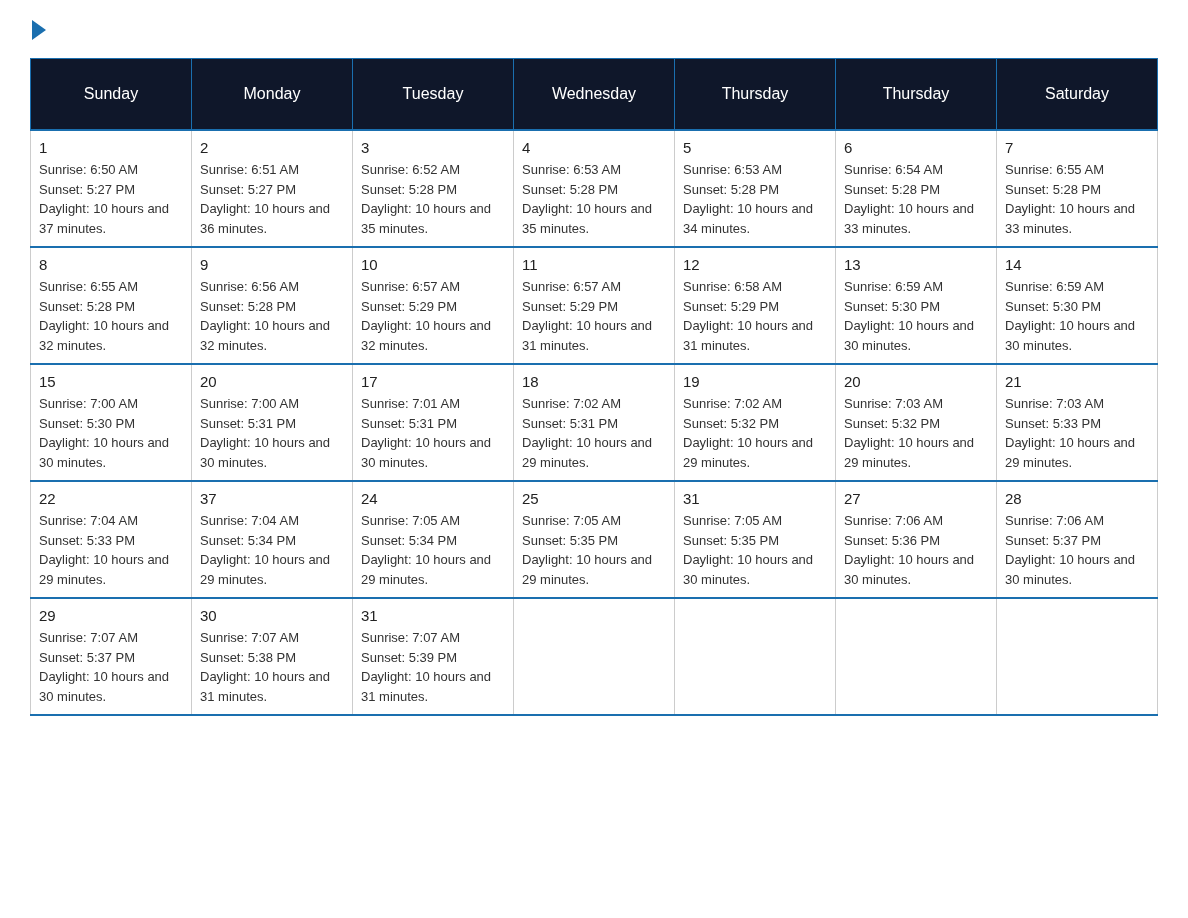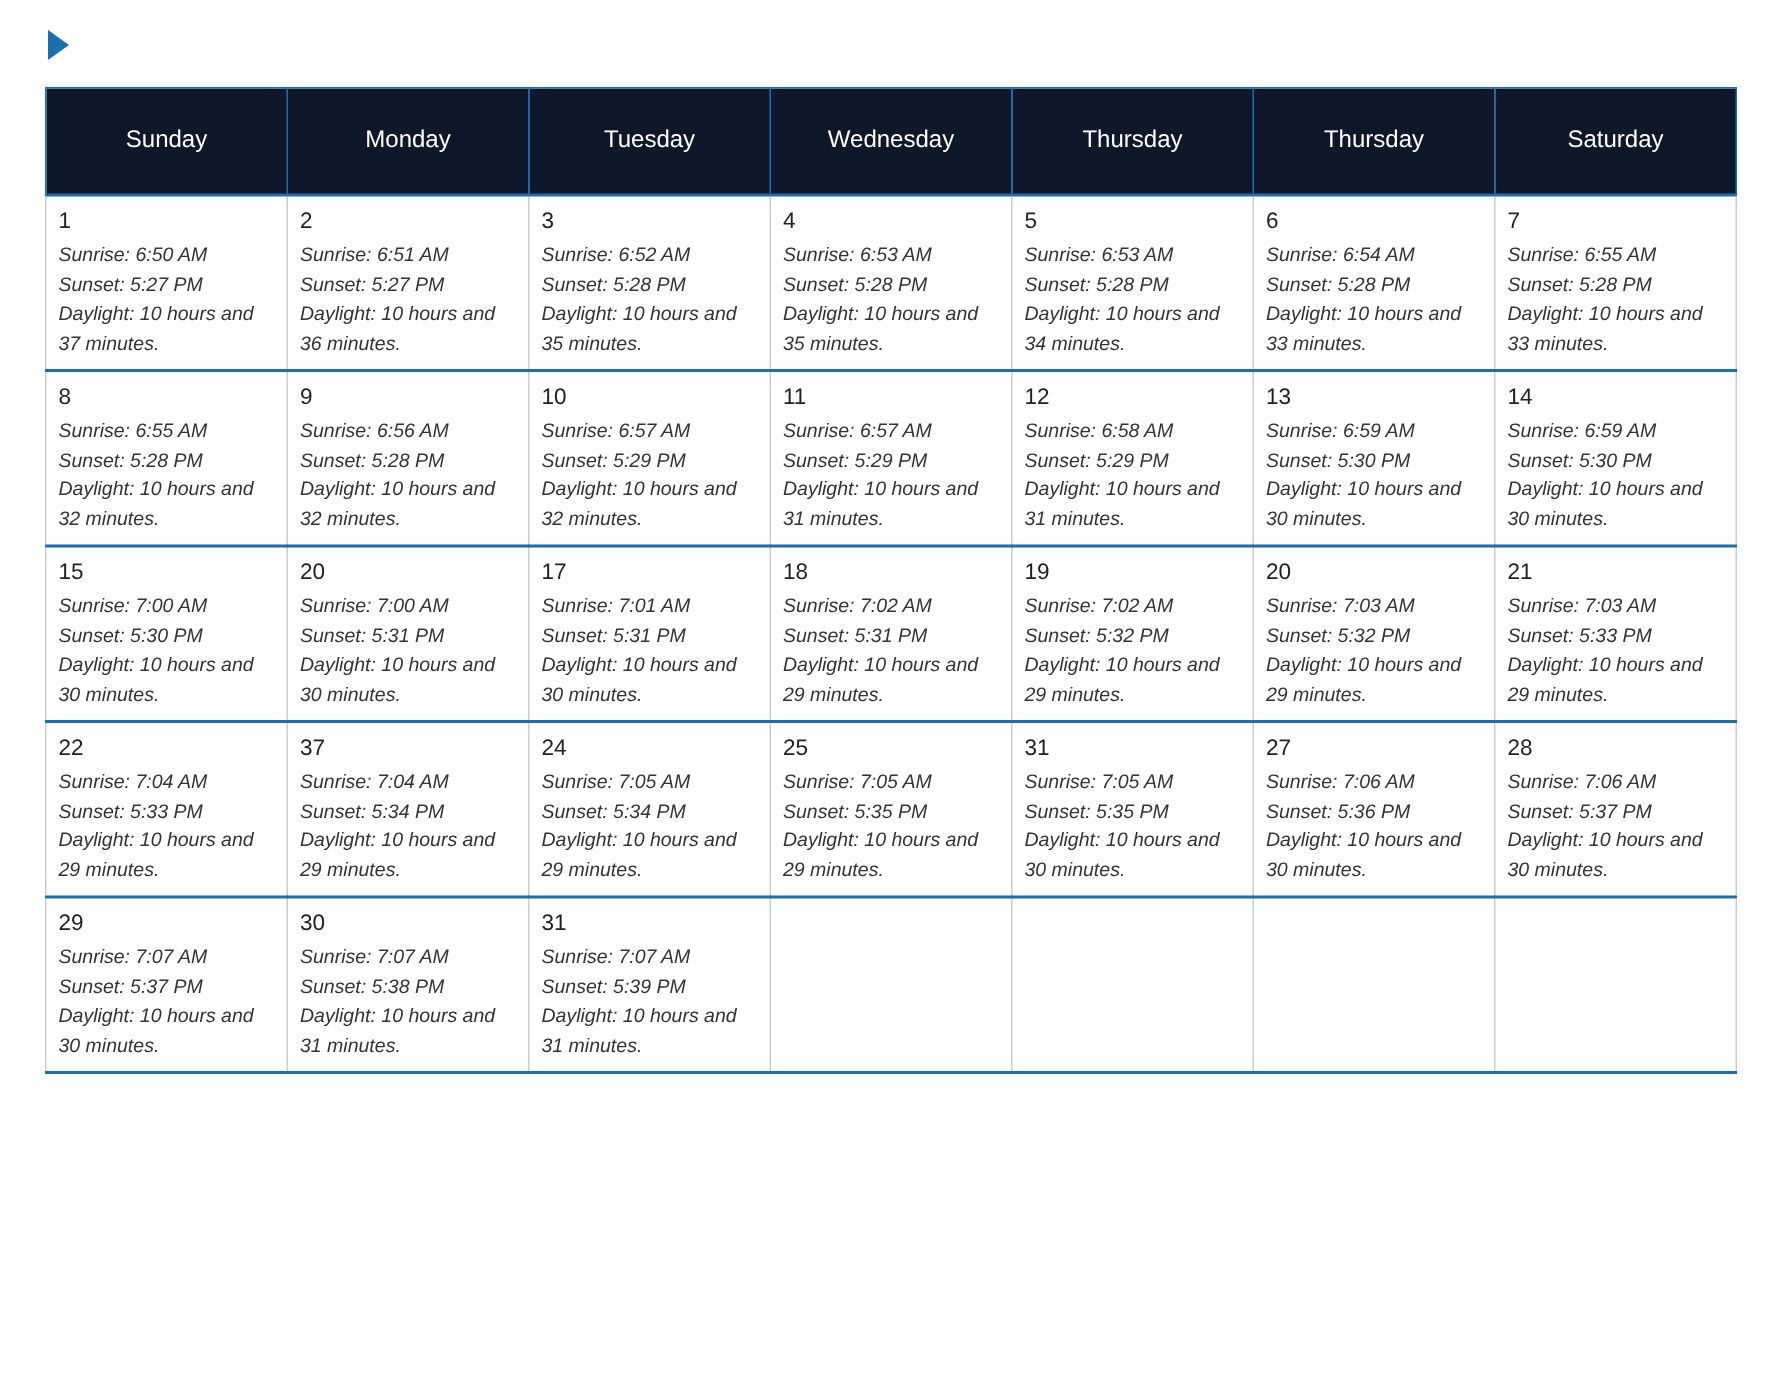--- a/index.html
+++ b/index.html
@@ -90,21 +90,20 @@
     .day-number {
       font-size: 15px;
       font-weight: normal;
       display: block;
       margin-bottom: 4px;
     }
     .day-info {
       font-size: 13px;
       line-height: 1.5;
       color: #333;
-      font-style: italic;
     }
     .calendar tr {
       border-bottom: 2px solid #1a6faf;
     }
     .empty-cell {
       background: #fff;
     }
   </style>
 </head>
 <body>

